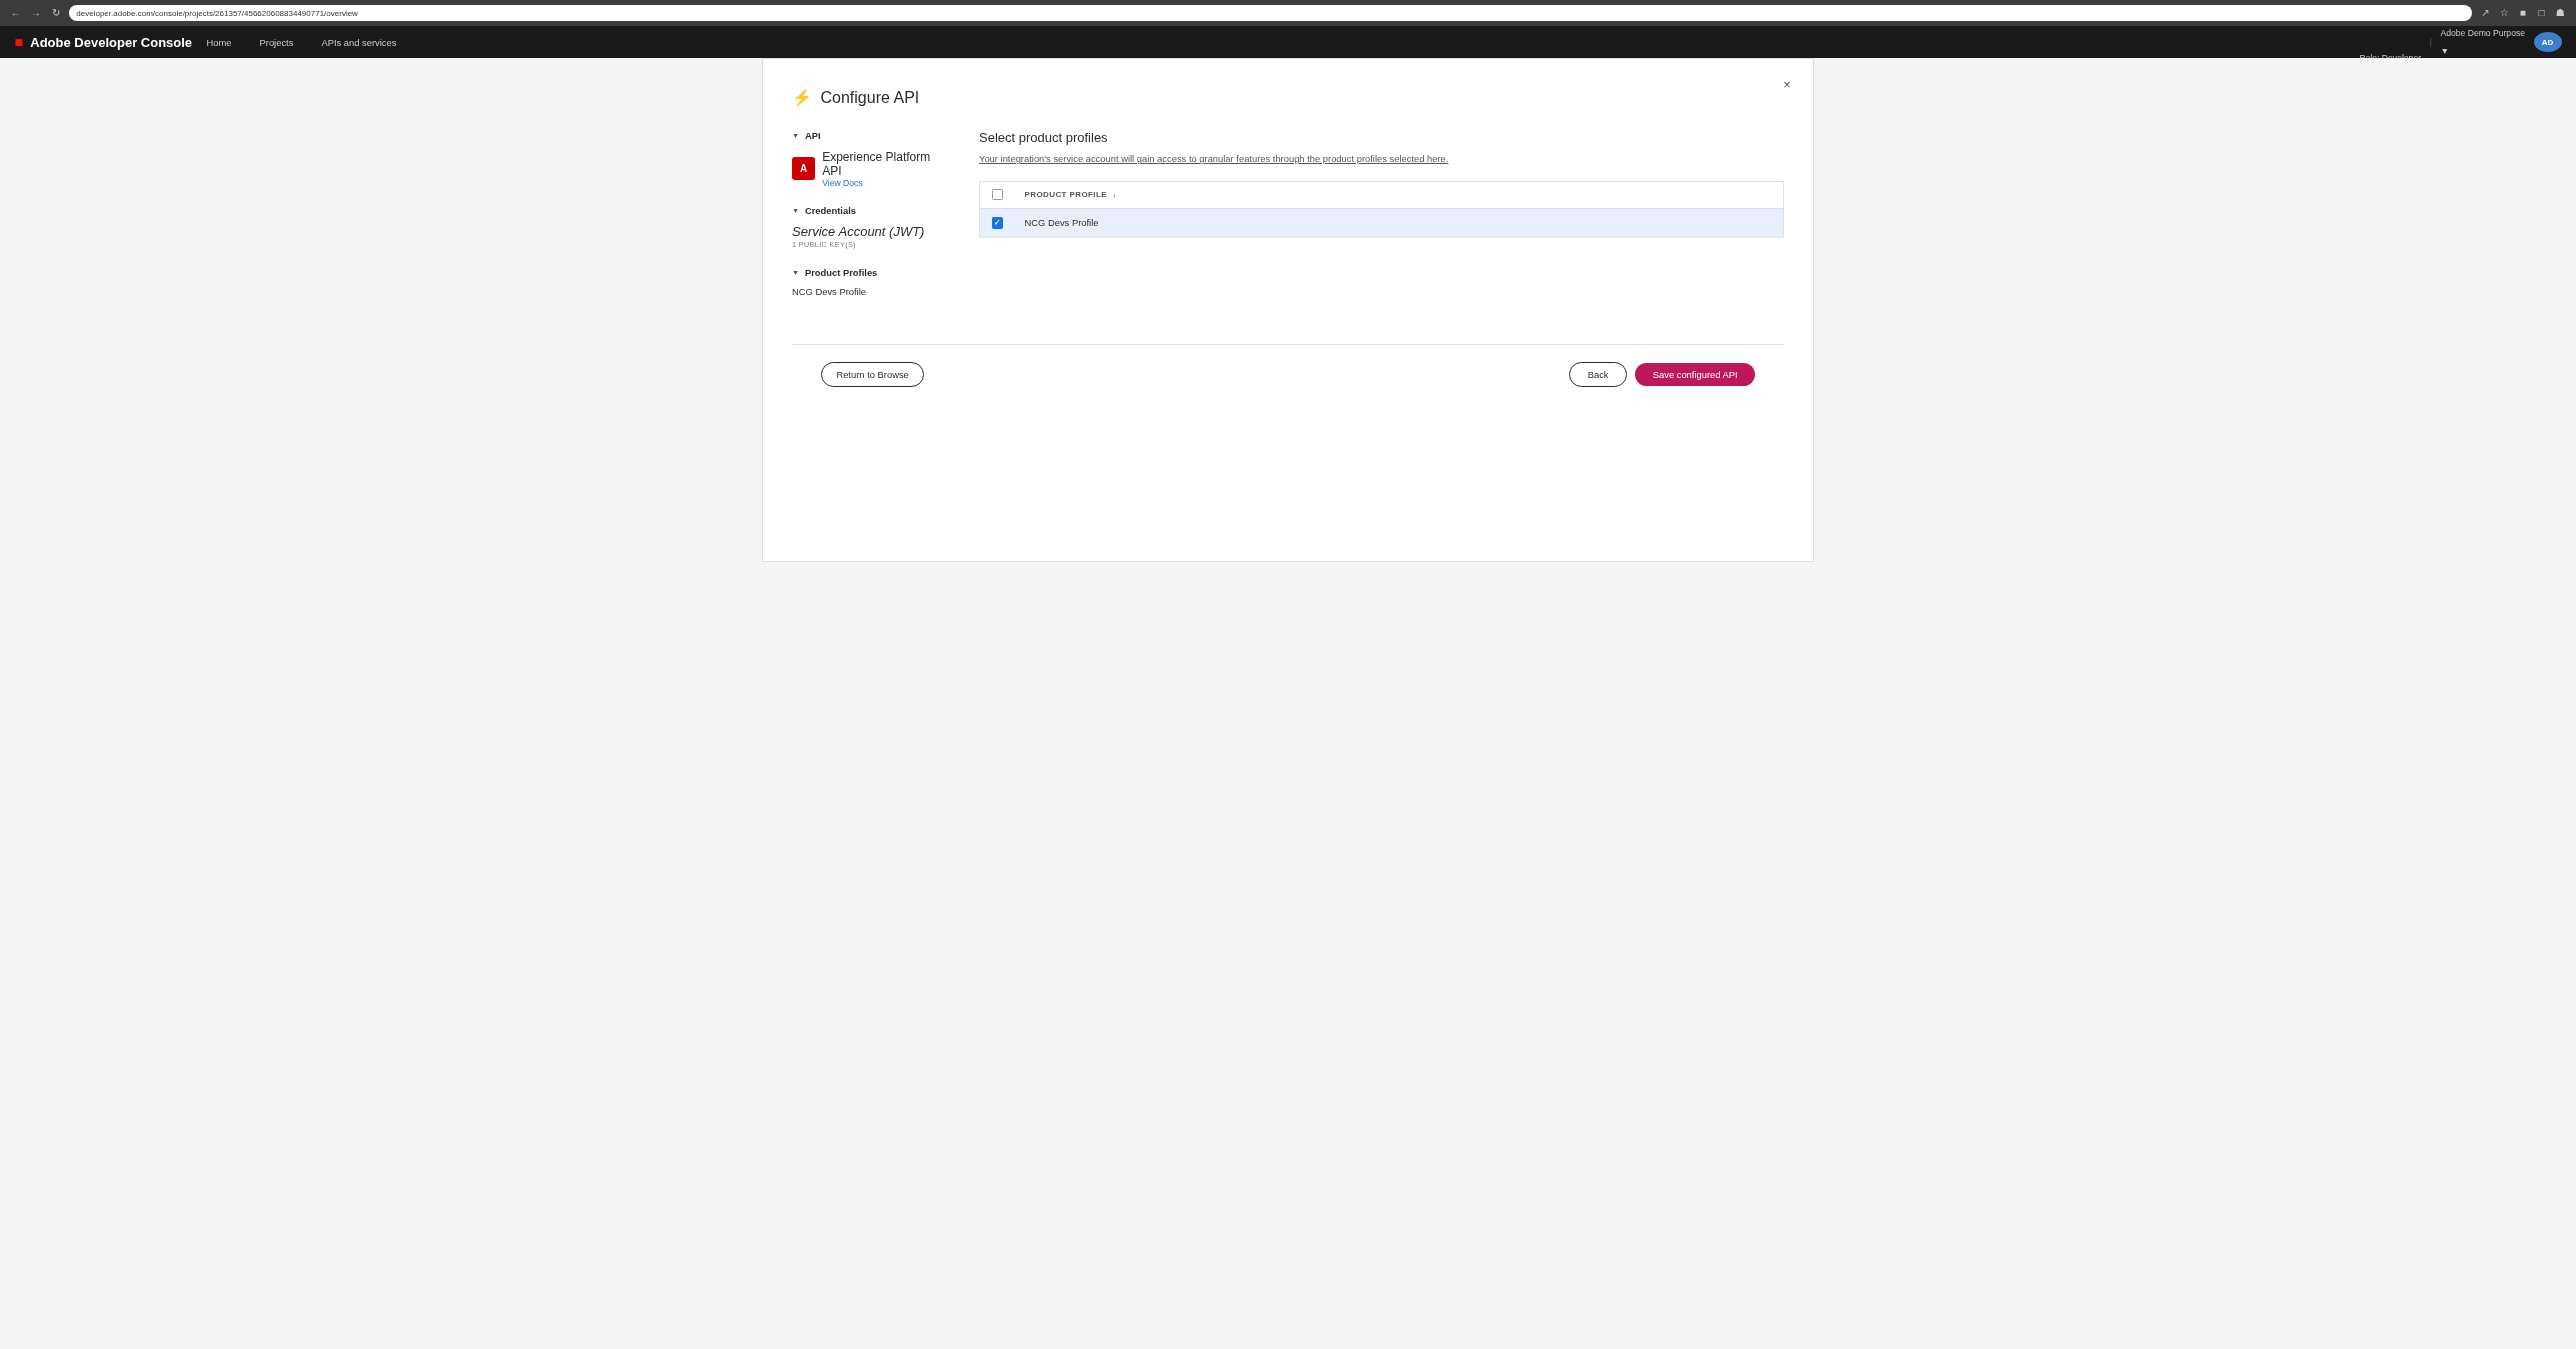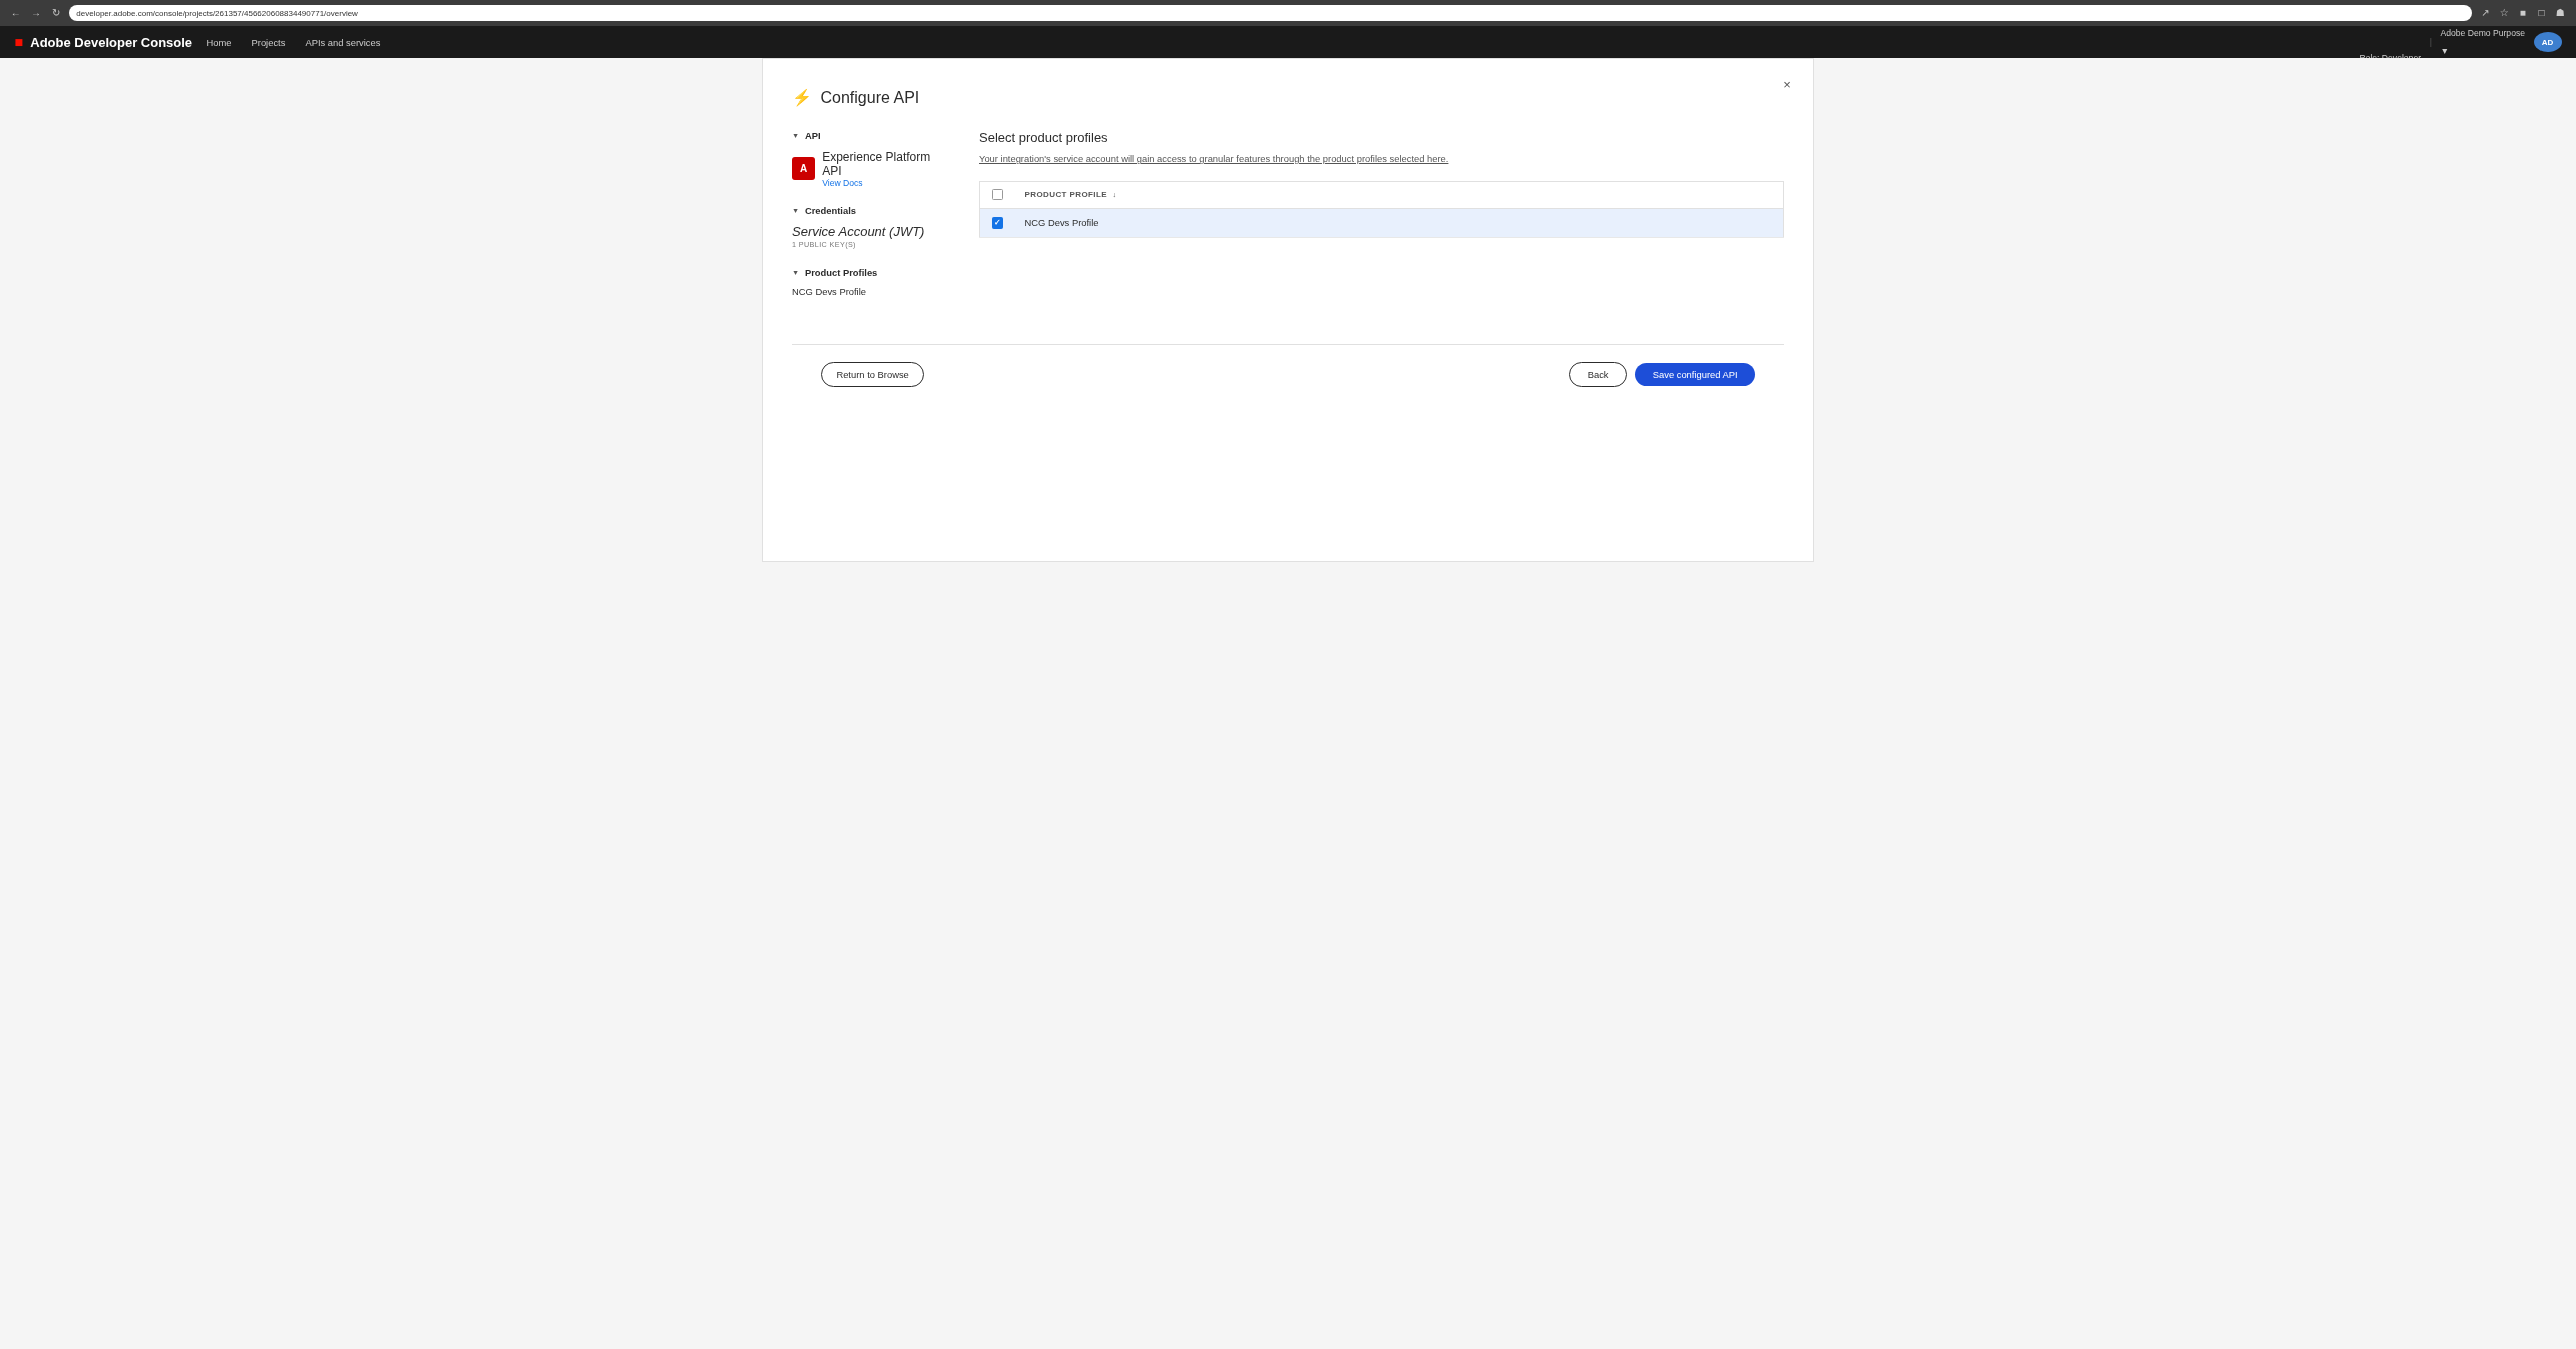--- a/index.html
+++ b/index.html
@@ -54,21 +54,21 @@
     .adobe-logo {
       display: flex; align-items: center; gap: 7.2px; margin-right: 14.4px;
     }
     .adobe-logo-icon {
       color: #fa0f00; font-size: 14.4px; font-weight: bold;
     }
     .adobe-nav-brand {
       color: #fff; font-size: 13px; font-weight: 600;
     }
     .adobe-nav-links {
-      display: flex; gap: 20px; flex: 1;
+      display: flex; gap: 28px; flex: 1;
     }
     .adobe-nav-link {
       color: #ccc; font-size: 9.4px; text-decoration: none; cursor: pointer;
     }
     .adobe-nav-right {
       display: flex; align-items: center; gap: 8.6px; color: #ccc; font-size: 8.6px;
     }
     .adobe-nav-separator { color: #555; }
     .adobe-nav-role { color: #ccc; margin-top: 32px; }
     .adobe-nav-org { color: #ccc; cursor: pointer; display: flex; align-items: flex-start; gap: 8px; flex-direction: column; }
@@ -254,21 +254,21 @@
     .back-btn {
       background: transparent;
       border: 0.7px solid #2c2c2c;
       border-radius: 14.4px;
       padding: 5.8px 17.3px;
       font-size: 9.4px;
       color: #2c2c2c;
       cursor: pointer;
     }
     .save-btn {
-      background: #1d4ed8;
+      background: #be185d;
       border: none;
       border-radius: 14.4px;
       padding: 5.8px 17.3px;
       font-size: 9.4px;
       color: #fff;
       cursor: pointer;
     }
   </style>
 </head>
 <body>

